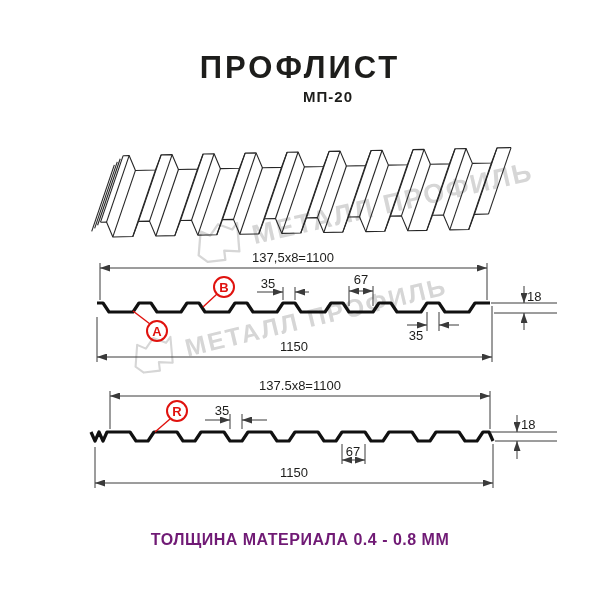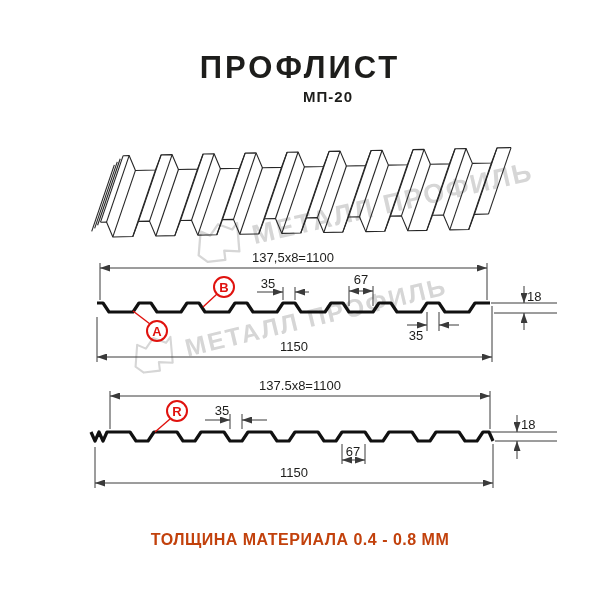--- a/index.html
+++ b/index.html
@@ -3,21 +3,21 @@
 <meta charset="utf-8">
 <style>
   html,body{margin:0;padding:0;background:#ffffff;}
   .stage{position:relative;width:600px;height:600px;background:#fff;overflow:hidden;
          font-family:"Liberation Sans",sans-serif;color:#1d1d1b;}
   .title{position:absolute;left:0;top:50px;width:600px;text-align:center;
          font-size:31px;font-weight:800;letter-spacing:3px;color:#1d1d1b;}
   .subtitle{position:absolute;left:0;top:88px;width:600px;text-align:center;
          font-size:15px;font-weight:600;letter-spacing:1px;color:#1d1d1b;margin-left:28px;}
   .footer{position:absolute;left:0;top:531px;width:600px;text-align:center;
-         font-size:16px;font-weight:600;letter-spacing:0.5px;color:#c2410c;}
+         font-size:16px;font-weight:600;letter-spacing:0.5px;color:#701a75;}
   .wm{position:absolute;display:flex;align-items:center;gap:8px;color:#d6d6d6;
       transform-origin:left center;white-space:nowrap;pointer-events:none;}
   .wm .wm-text{font-weight:700;letter-spacing:2px;}
   .wm1{left:194px;top:228px;transform:rotate(-13deg);font-size:27px;}
   .wm2{left:131px;top:342px;transform:rotate(-13.5deg);font-size:25px;}
   svg.draw{position:absolute;left:0;top:0;}
   text{font-family:"Liberation Sans",sans-serif;}
   .dimtxt{font-size:13px;fill:#1d1d1b;}
   .redtxt{font-size:13px;font-weight:700;fill:#e0120e;}
 </style>

